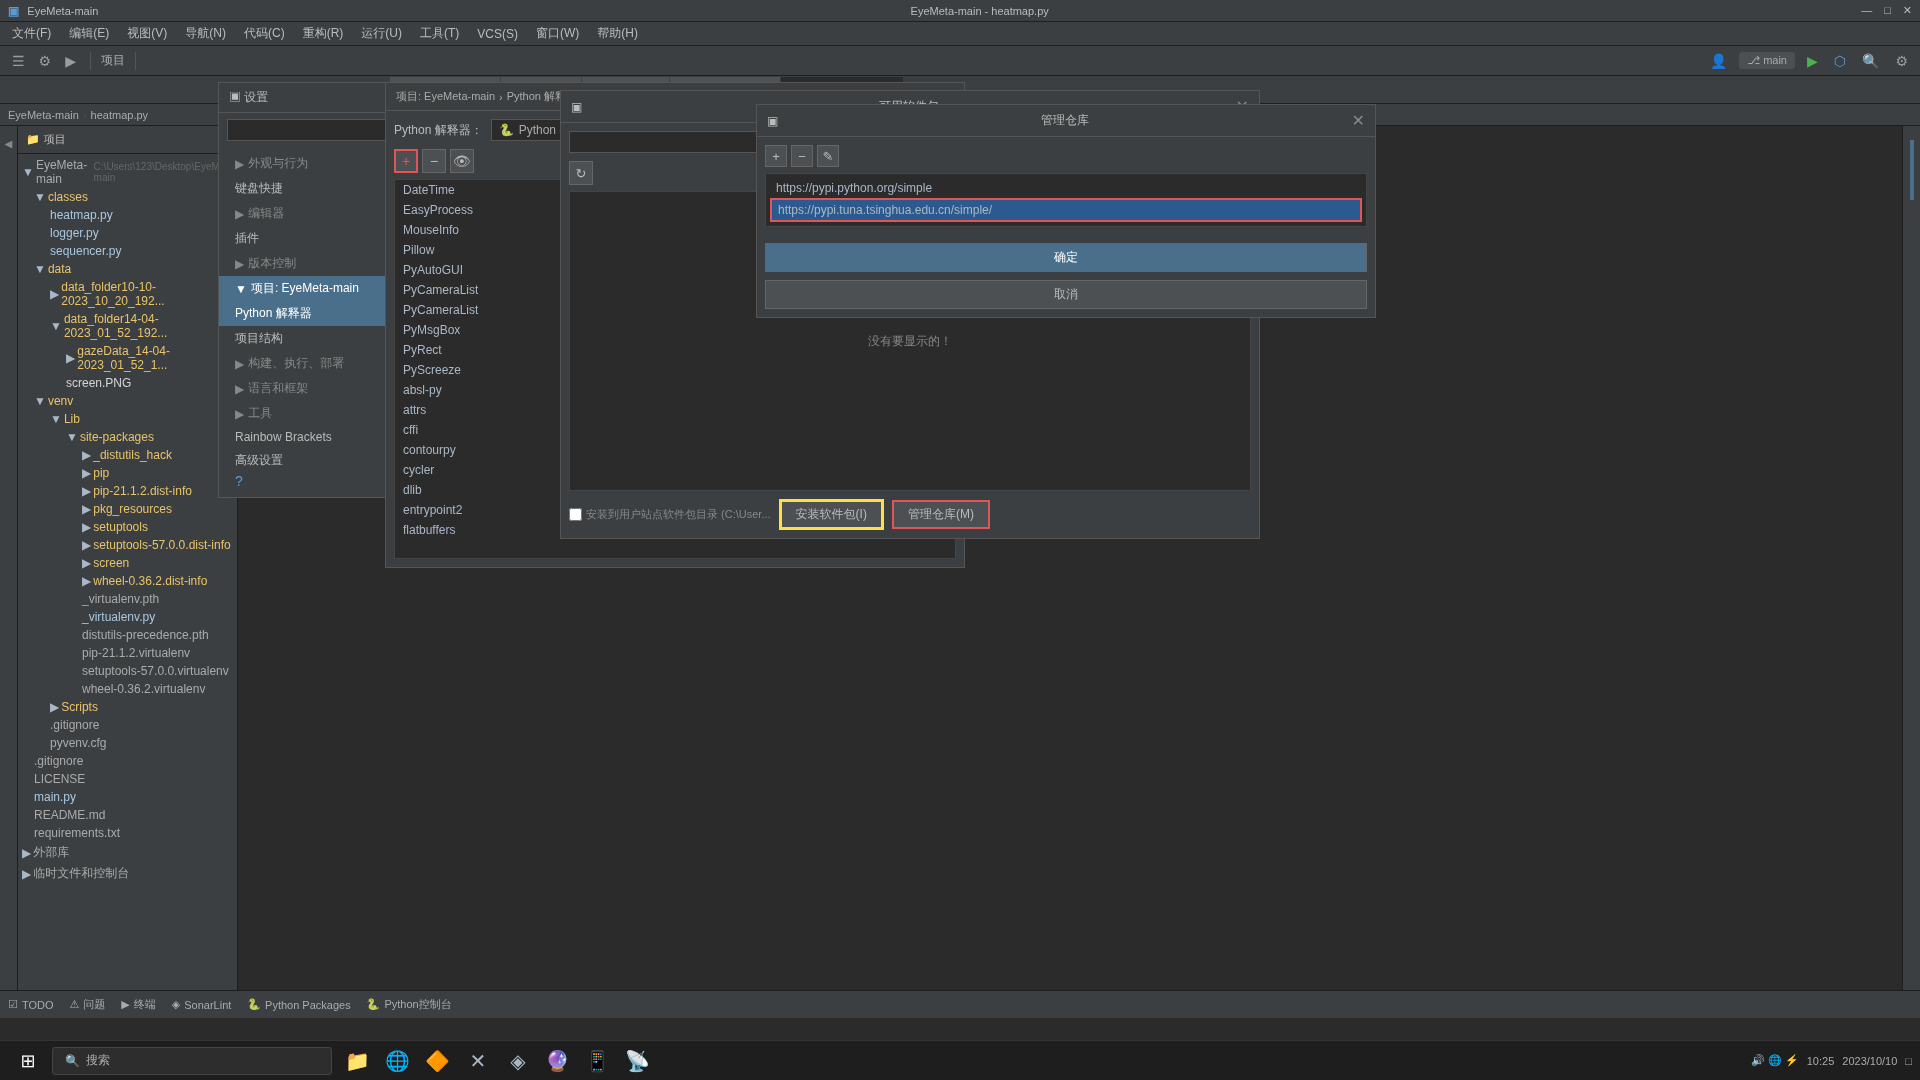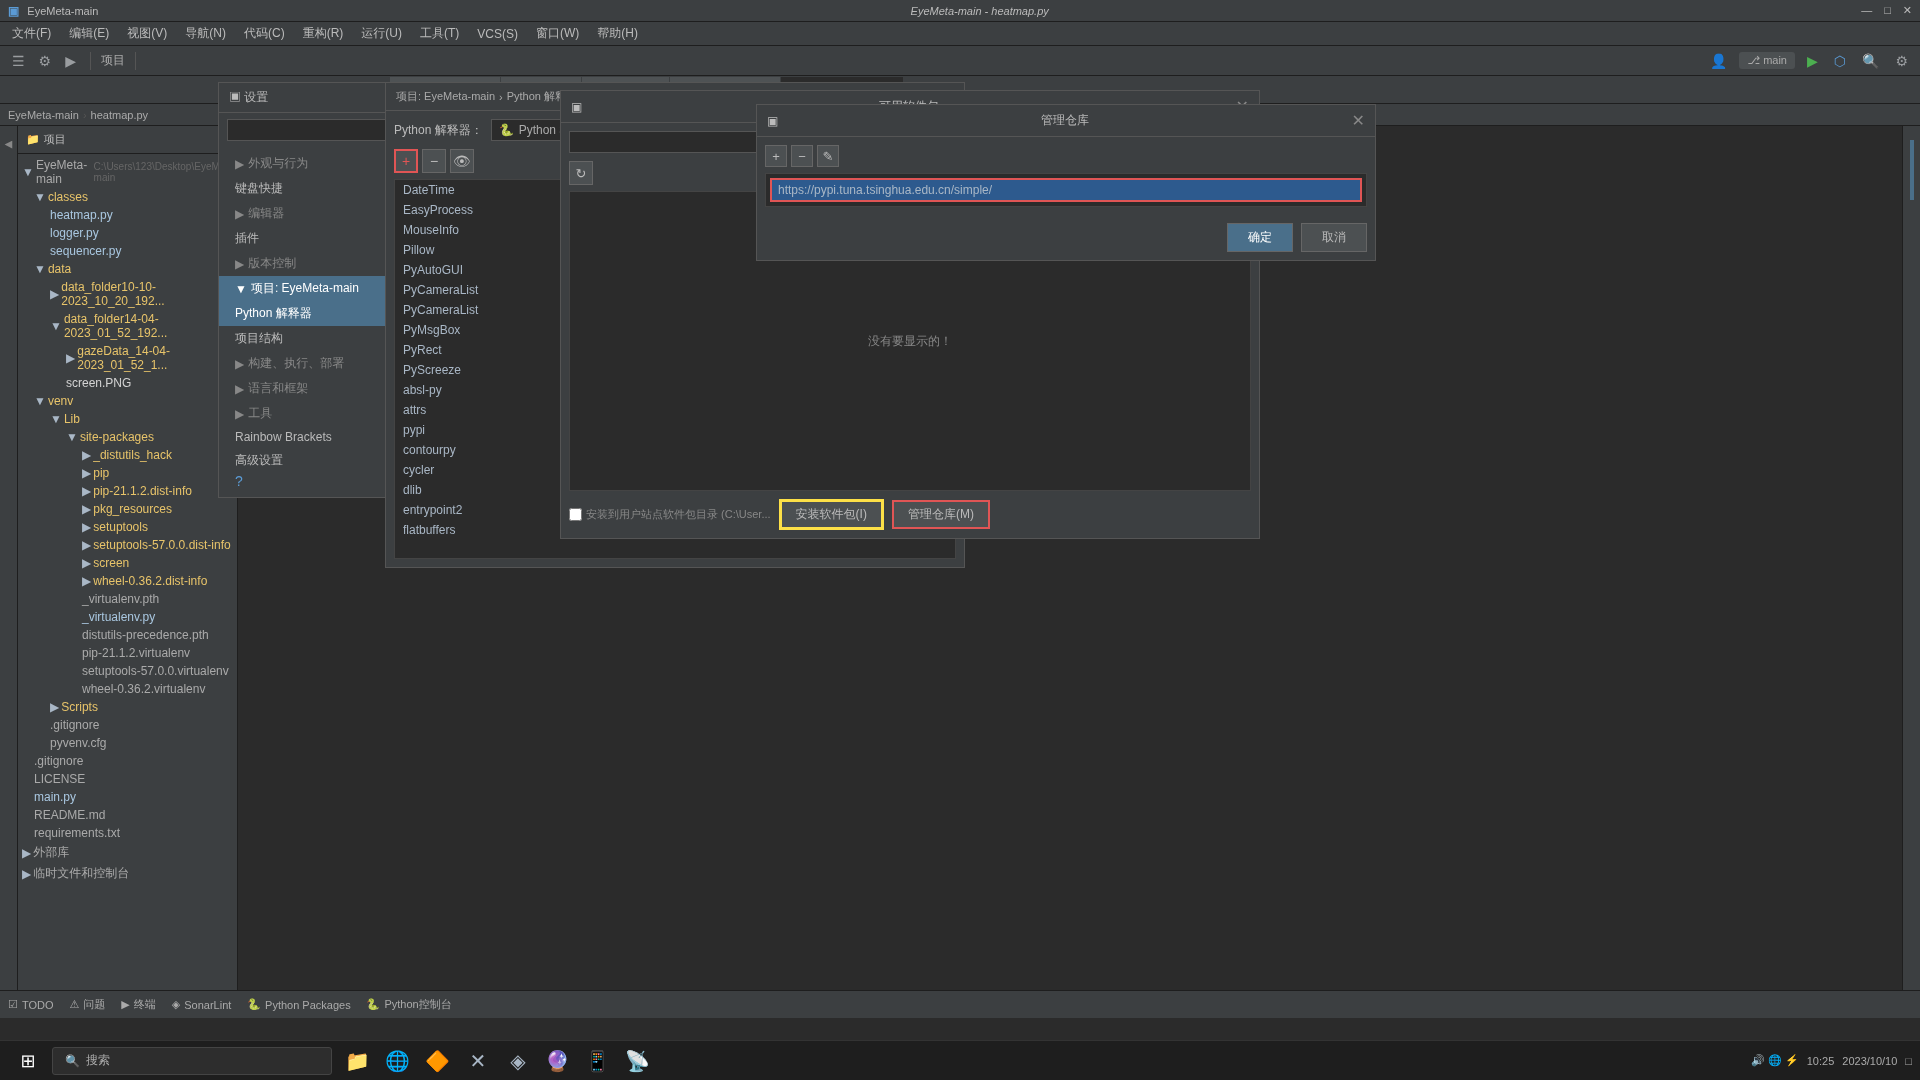--- a/index.html
+++ b/index.html
@@ -18,21 +18,21 @@
     .title-bar {
       height: 22px;
       background: #3c3f41;
       display: flex;
       align-items: center;
       justify-content: space-between;
       padding: 0 8px;
       border-bottom: 1px solid #1e1e1e;
     }
     .title-bar-left { display: flex; align-items: center; gap: 8px; color: #bbb; font-size: 11px; }
-    .title-bar-center { color: #bbb; font-size: 11px; font-style: italic; }
+    .title-bar-center { color: #bbb; font-size: 11px; }
     .title-bar-right { display: flex; gap: 12px; color: #bbb; font-size: 11px; }
 
     
     .menu-bar {
       height: 24px;
       background: #3c3f41;
       display: flex;
       align-items: center;
       padding: 0 4px;
       border-bottom: 1px solid #1e1e1e;
@@ -480,20 +480,21 @@
     }
     .repo-item.selected {
       background: #2d5a8e;
       border: 2px solid #e05555;
     }
     .manage-repo-footer {
       padding: 8px;
       display: flex;
       justify-content: flex-end;
       gap: 8px;
+      flex-direction: column;
     }
     .dialog-btn {
       padding: 5px 20px;
       background: #4c5052;
       border: 1px solid #666;
       color: #bbb;
       font-size: 12px;
       cursor: pointer;
     }
     .dialog-btn.primary { background: #4a6f8a; color: #fff; }
@@ -923,21 +924,21 @@
       <div class="pkg-item"><span>MouseInfo</span></div>
       <div class="pkg-item"><span>Pillow</span></div>
       <div class="pkg-item"><span>PyAutoGUI</span></div>
       <div class="pkg-item"><span>PyCameraList</span></div>
       <div class="pkg-item"><span>PyCameraList</span></div>
       <div class="pkg-item"><span>PyMsgBox</span></div>
       <div class="pkg-item"><span>PyRect</span></div>
       <div class="pkg-item"><span>PyScreeze</span></div>
       <div class="pkg-item"><span>absl-py</span></div>
       <div class="pkg-item"><span>attrs</span></div>
-      <div class="pkg-item"><span>pypi</span></div>
+      <div class="pkg-item"><span>cffi</span></div>
       <div class="pkg-item"><span>contourpy</span></div>
       <div class="pkg-item"><span>cycler</span></div>
       <div class="pkg-item"><span>dlib</span></div>
       <div class="pkg-item"><span>entrypoint2</span></div>
       <div class="pkg-item"><span>flatbuffers</span></div>
 
     </div>
   </div>
 </div>
 
@@ -984,20 +985,23 @@
         <span>+</span>
       </div>
       <div class="repo-btn">
         <span>−</span>
       </div>
       <div class="repo-btn">
         <span>✎</span>
       </div>
     </div>
     <div class="repo-list">
+      <div class="repo-item">
+        <span>https://pypi.python.org/simple</span>
+      </div>
       <div class="repo-item selected">
         <span>https://pypi.tuna.tsinghua.edu.cn/simple/</span>
       </div>
     </div>
   </div>
   <div class="manage-repo-footer">
     <button class="dialog-btn primary">
       <span>确定</span>
     </button>
     <button class="dialog-btn">

